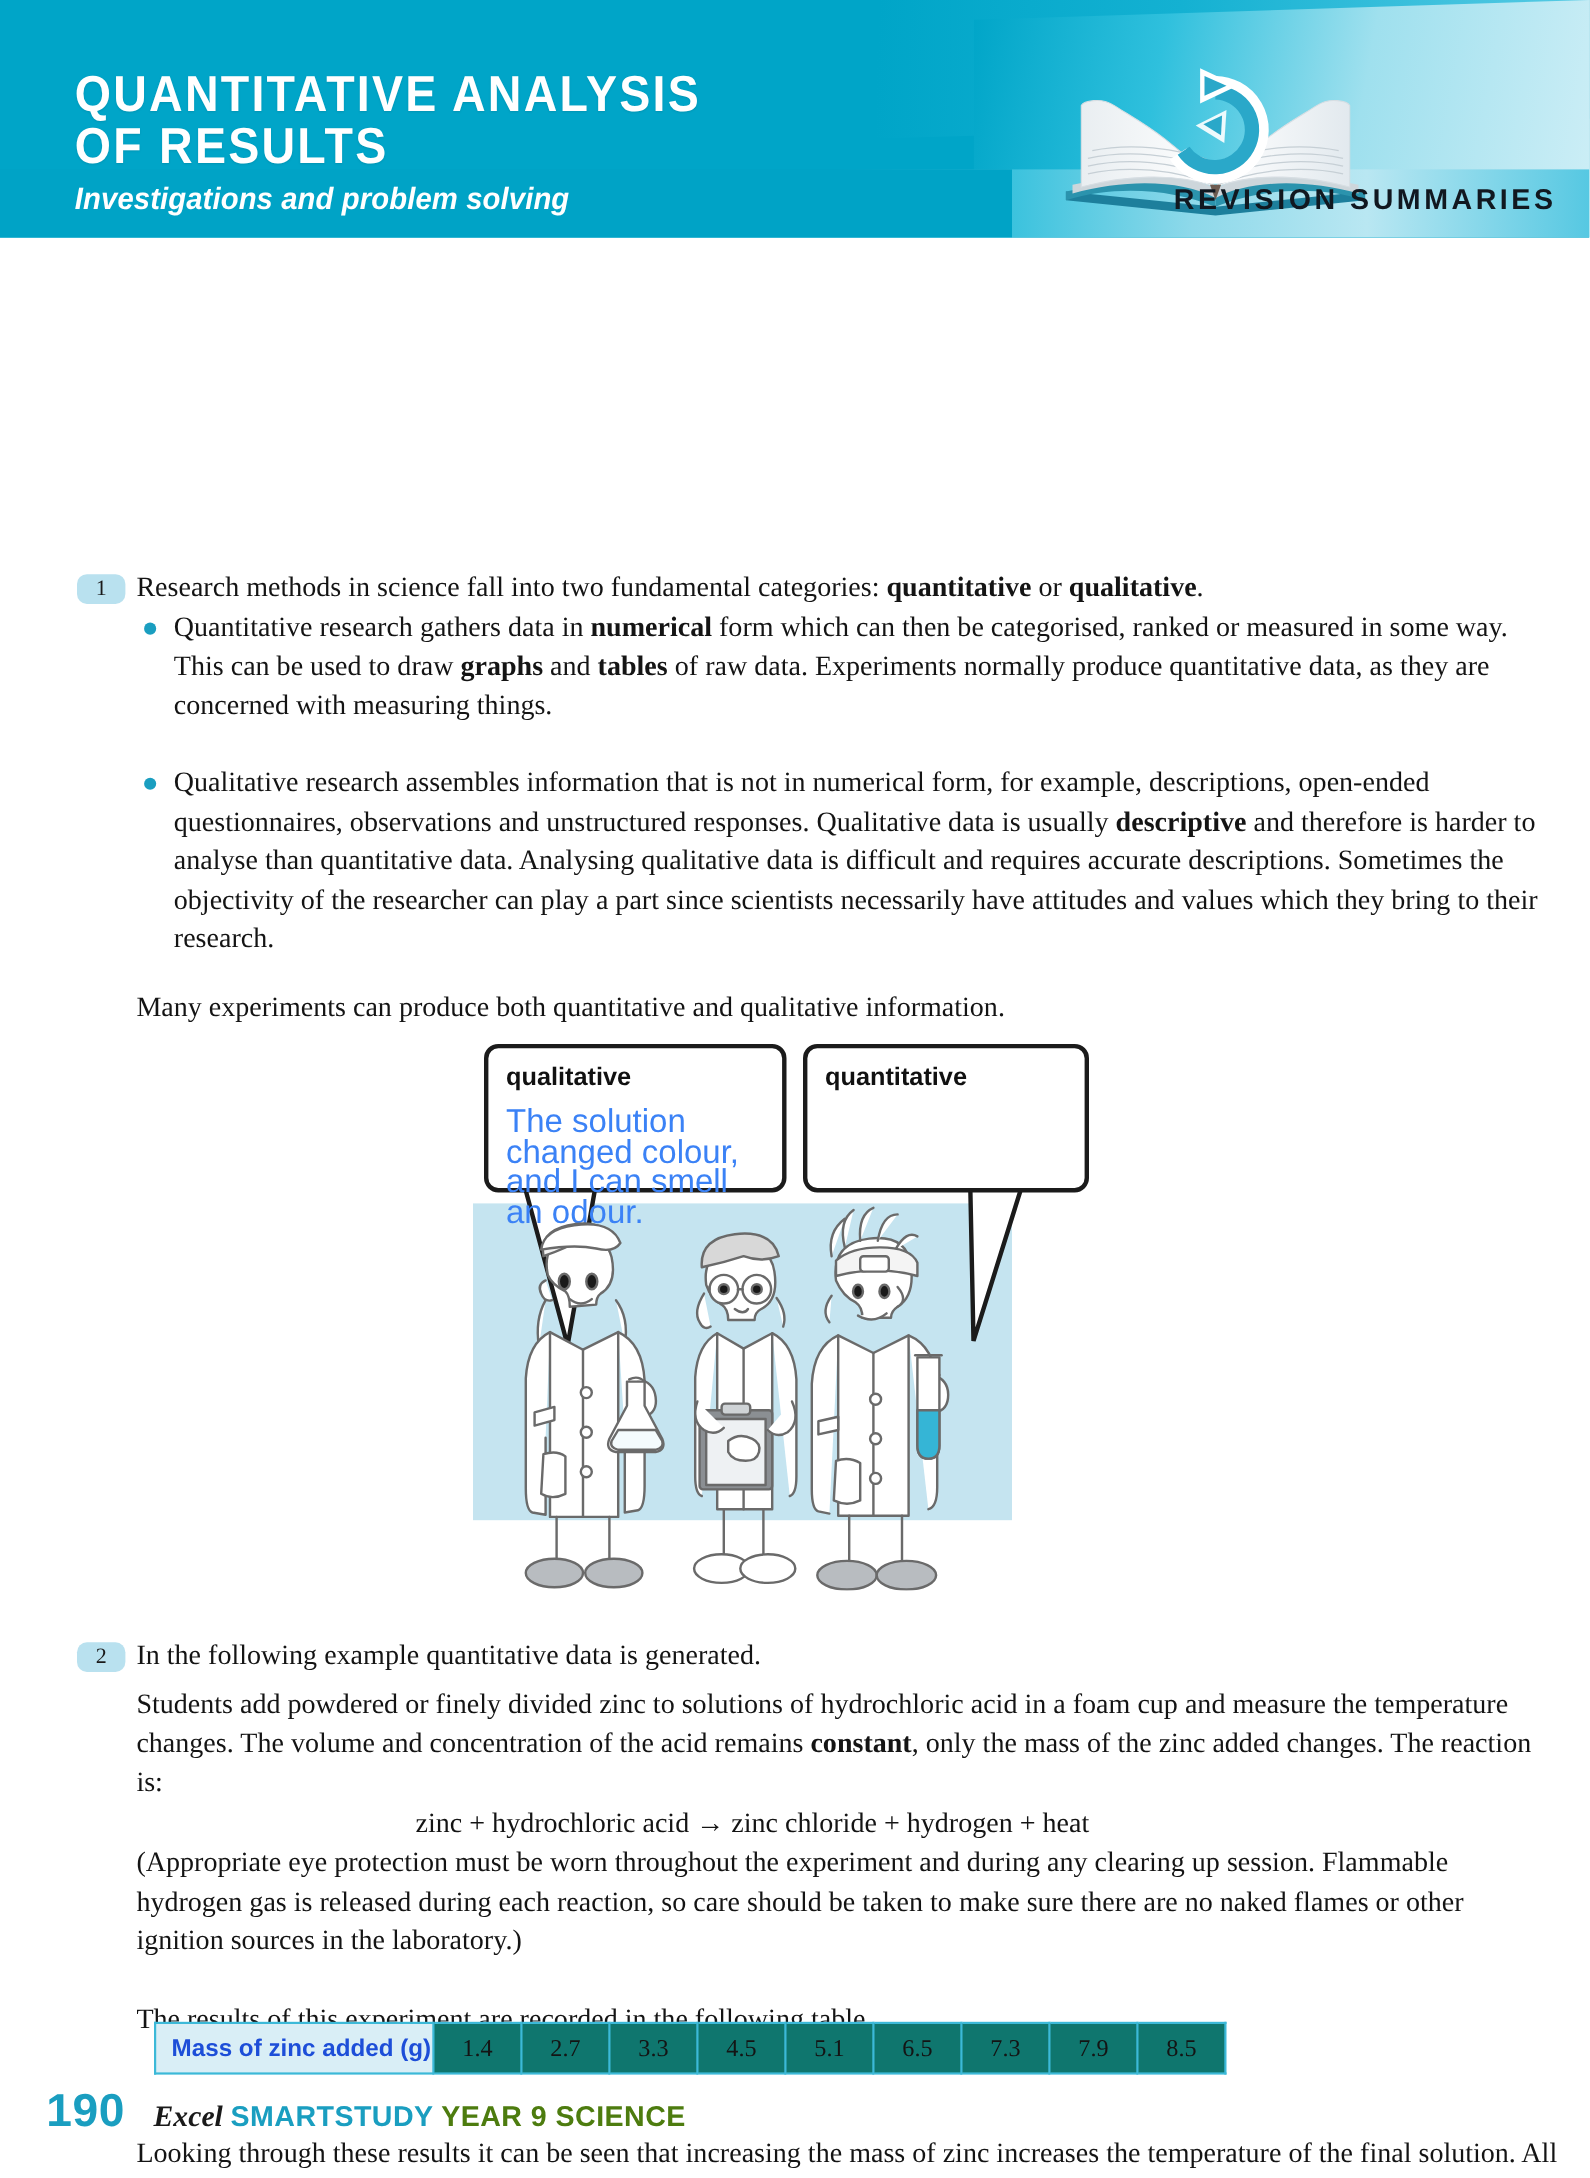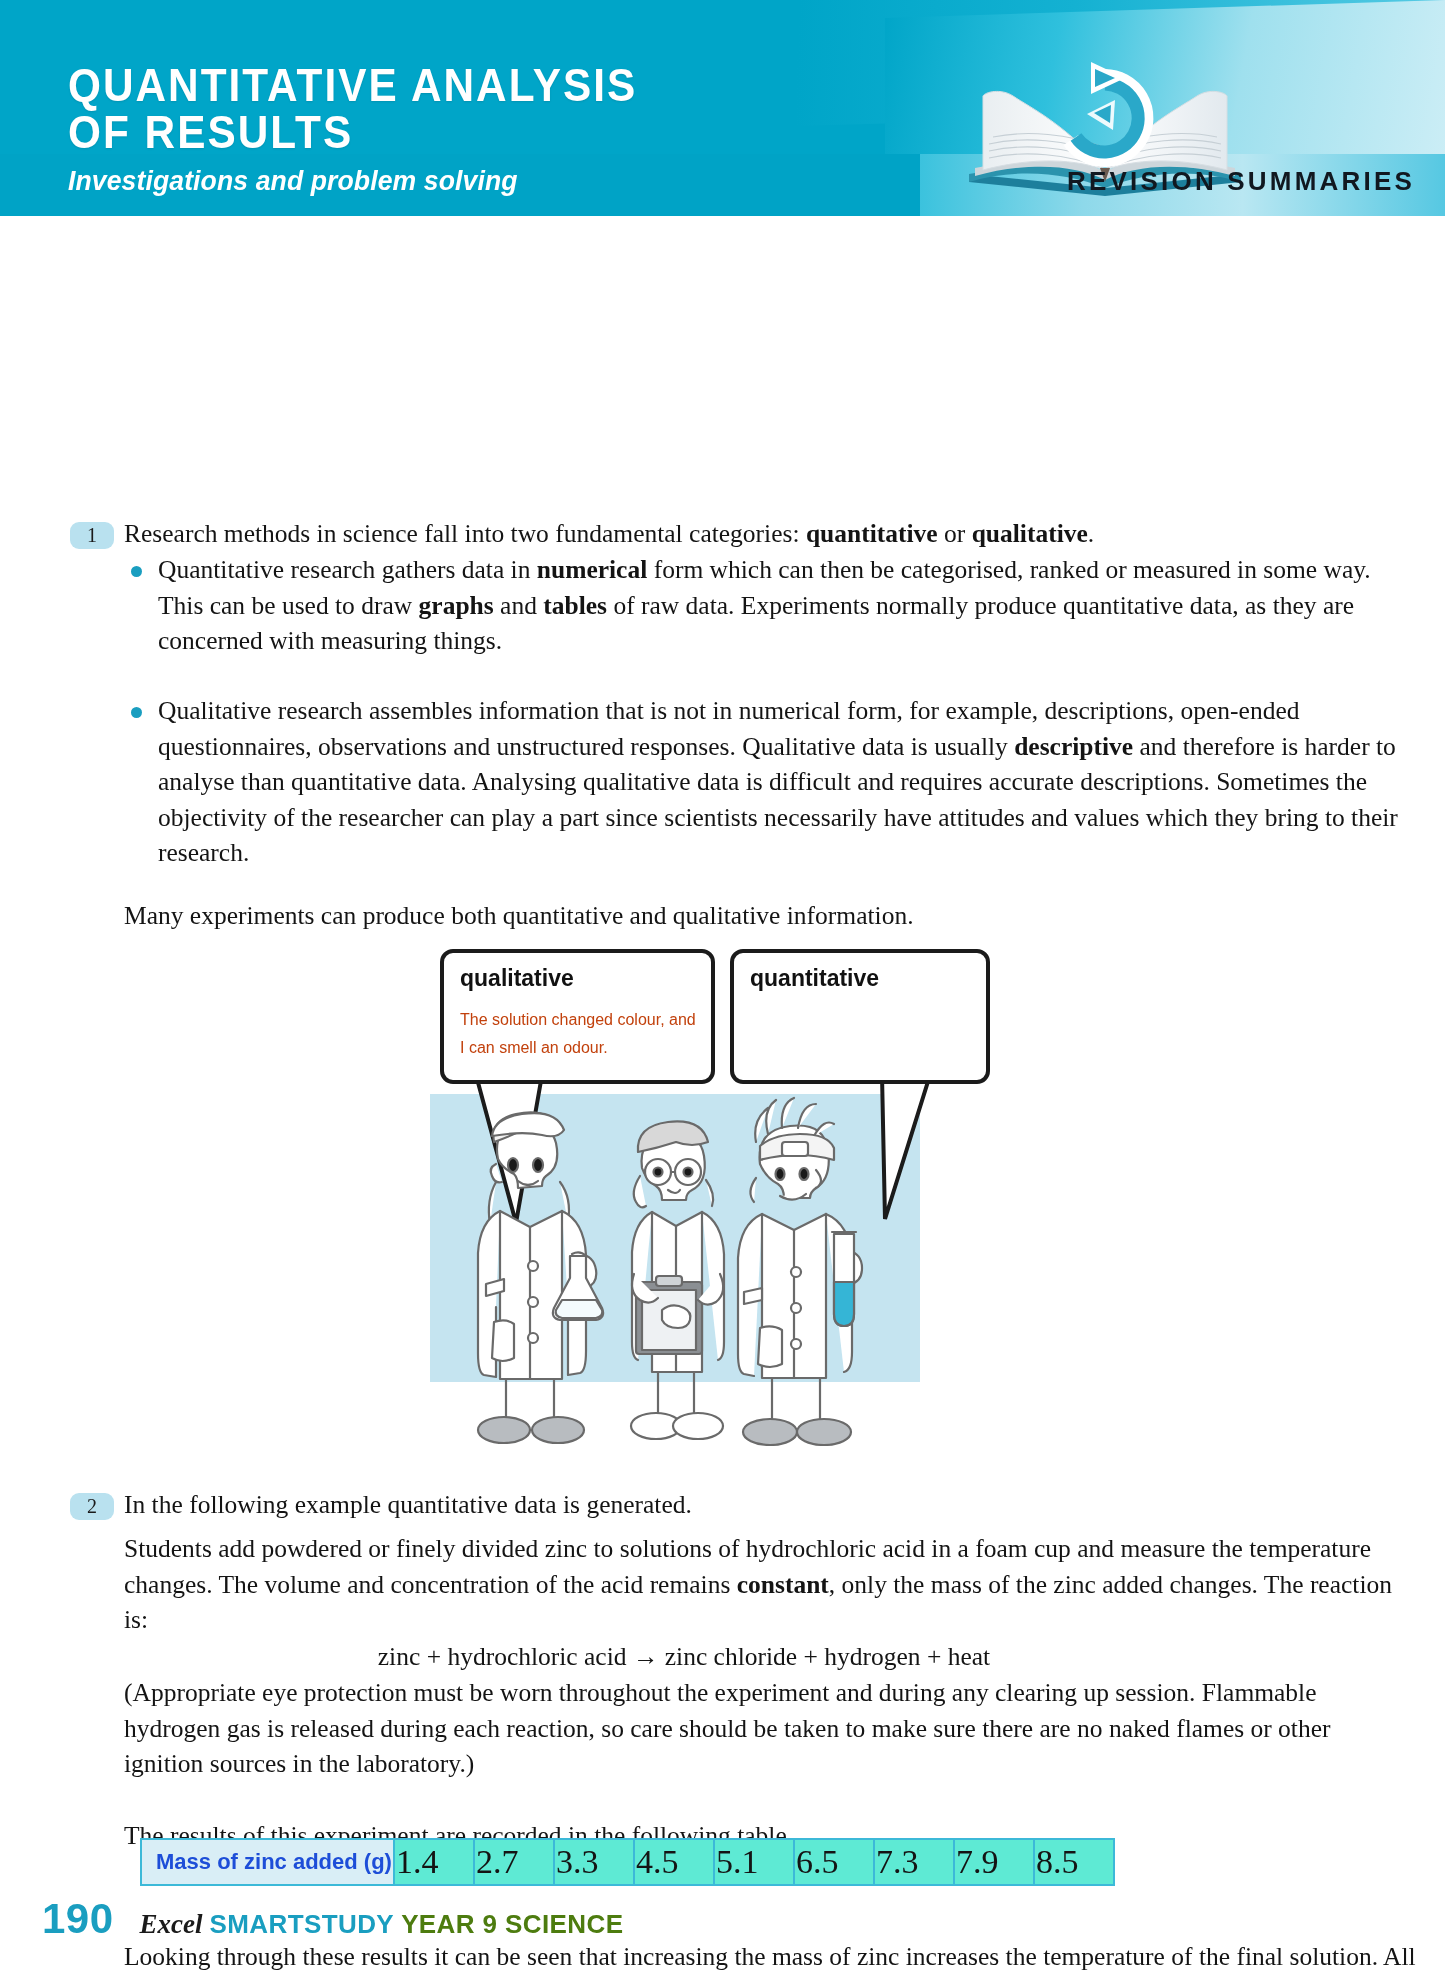--- a/index.html
+++ b/index.html
@@ -106,40 +106,41 @@
     border:4px solid #1b1b1b;
     border-radius:13px;
     font-family:"Liberation Sans", sans-serif;
     box-sizing:border-box;
   }
   .bubble .b-title{
     font-weight:bold;font-size:23px;color:#111;
     padding:12px 0 0 16px;
   }
   .bubble .b-body{
-    font-size:16px;color:#c2410c;line-height:27.5px;
+    font-size:30px;color:#3b82f6;line-height:27.5px;
     padding:14px 12px 10px 16px;
   }
   .scene-bg{
     position:absolute;
     background:#c5e4f0;
   }
 
   
   .dtable{
     position:absolute;
     border-collapse:collapse;
     font-family:"Liberation Serif", serif;
   }
   .dtable td{
     border:2px solid #3cb9d8;
     height:42px;
-    font-size:34px;
+    text-align:center;
+    font-size:22px;
     color:#141414;
-    background:#5eead4;
+    background:#0f766e;
   }
   .dtable td.rowhead{
     background:#d9eef6;
     color:#1d4ed8;
     font-family:"Liberation Sans", sans-serif;
     font-weight:bold;
     font-size:22px;
     text-align:left;
     padding-left:14px;
     width:236px;

